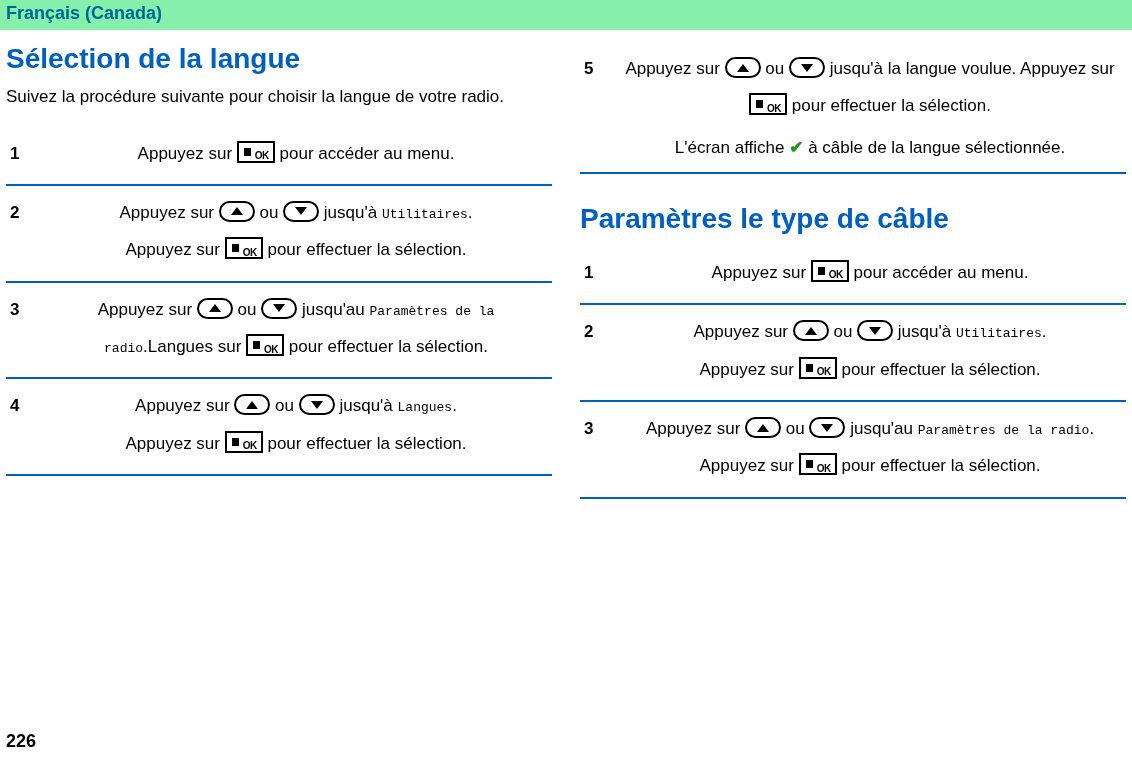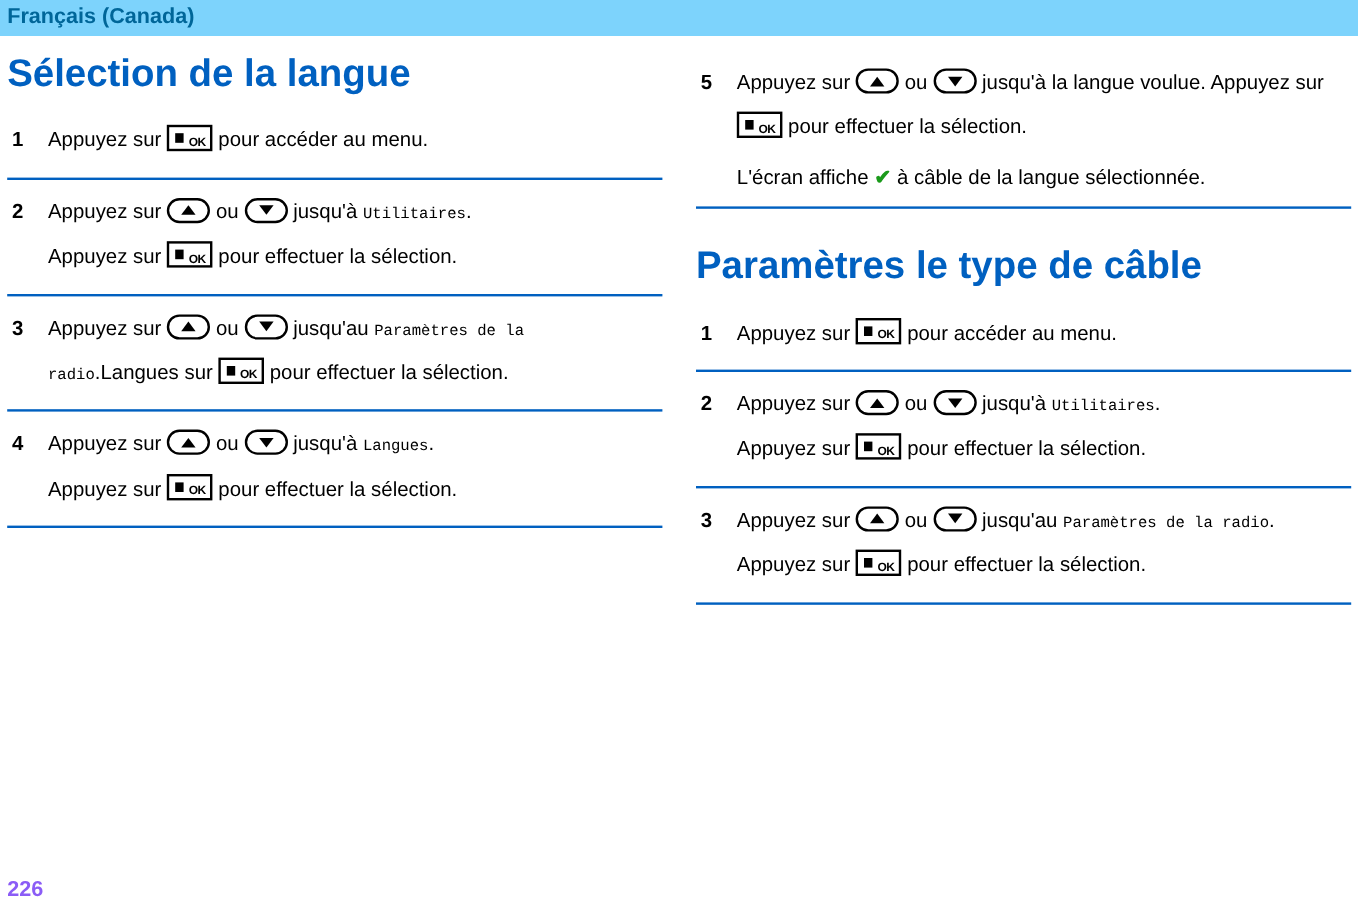--- a/index.html
+++ b/index.html
@@ -6,42 +6,42 @@
   body {
     font-family: Arial, Helvetica, sans-serif;
     width: 1132px;
     height: 762px;
     background: #ffffff;
     position: relative;
     font-size: 17px;
     color: #000;
   }
   .header-band {
-    background: #7dd3fc;
+    background: #86efac;
     width: 100%;
     padding: 3px 6px 6px 6px;
   }
   .header-text {
     font-weight: bold;
     color: #006699;
     font-size: 18px;
   }
   .page-body {
     display: flex;
     padding: 12px 6px 0 6px;
     column-gap: 28px;
   }
   .col {
     flex: 1;
     min-width: 0;
   }
   .heading {
     color: #0060c0;
     font-weight: bold;
-    font-size: 32px;
+    font-size: 28px;
     margin-bottom: 10px;
     line-height: 1.2;
   }
   .intro {
     font-size: 17px;
     line-height: 1.35;
     margin-bottom: 18px;
   }
   .steps {
     list-style: none;
@@ -57,20 +57,21 @@
     font-weight: bold;
     width: 30px;
     flex-shrink: 0;
     font-size: 17px;
     line-height: 2.2;
   }
   .step-text {
     flex: 1;
     line-height: 2.2;
     font-size: 17px;
+    text-align: center;
   }
   .menu-literal {
     font-family: "Courier New", monospace;
     font-size: 13px;
   }
   .ok-key {
     display: inline-block;
     vertical-align: -4px;
     width: 38px;
     height: 22px;
@@ -128,21 +129,21 @@
   .check {
     color: #1a9a1a;
     font-weight: bold;
   }
   .page-num {
     position: absolute;
     left: 6px;
     bottom: 10px;
     font-weight: bold;
     font-size: 18px;
-    color: #8b5cf6;
+    color: #000000;
   }
   .confirm-note {
     margin-top: 10px;
     line-height: 1.5;
   }
   .section2 {
     margin-top: 28px;
   }
 </style>
 </head>
@@ -150,20 +151,21 @@
 
 <div class="header-band">
   <span class="header-text">Français (Canada)</span>
 </div>
 
 <div class="page-body">
 
   <div class="col">
 
     <h2 class="heading">Sélection de la langue</h2>
+    <p class="intro">Suivez la procédure suivante pour choisir la langue de votre radio.</p>
 
     <ol class="steps">
 
       <li class="step">
         <span class="step-num">1</span>
         <span class="step-text">
           <span>Appuyez sur </span>
           <span class="ok-key"></span>
           <span> pour accéder au menu.</span>
         </span>

